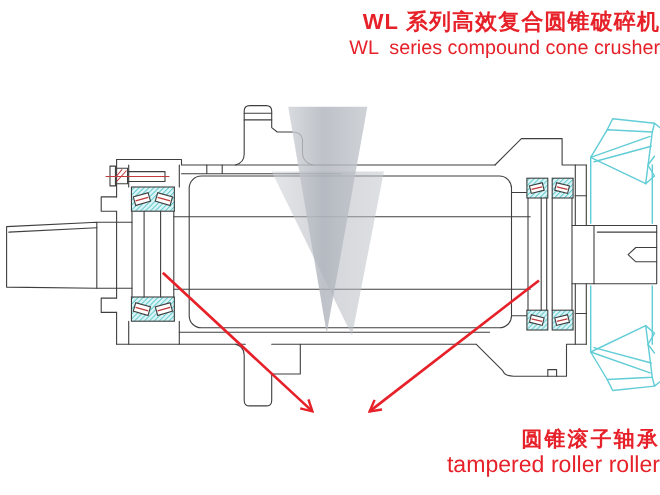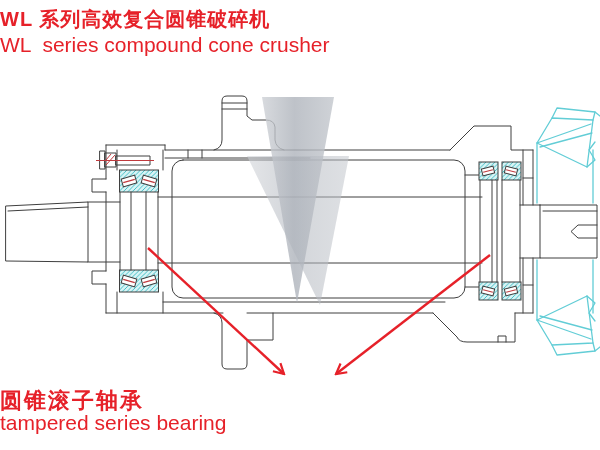--- a/index.html
+++ b/index.html
@@ -1,23 +1,23 @@
 <!DOCTYPE html>
 <html style="--background: #ffffff; --accent-red: #e62129; --diagram-line: #3f3f3f; --bearing-cyan: #35b9c2; --bearing-fill: #d8f4f5; --gear-cyan: #62cdd6; --roller-red: #c03a3e; --watermark-gray: #b7bcc3; --watermark-gold: #d8bf92;"><head>
 <meta charset="utf-8">
 <style>
   html,body{margin:0;padding:0;background:#888;}
   .stage{
     position:relative;width:600px;height:450px;background:var(--background,#fff);
     overflow:hidden;font-family:"Liberation Sans",sans-serif;margin:0 auto;
   }
-  .ttl{position:absolute;left:0;width:100%;text-align:left;color:var(--accent-red);white-space:pre;}
+  .ttl{position:absolute;left:0;width:100%;text-align:right;color:var(--accent-red);white-space:pre;}
   .title-zh{top:6px;font-size:20px;font-weight:600;letter-spacing:1px;}
-  .title-en{top:33px;font-size:21px;font-weight:500;}
-  .caption-zh{top:386px;font-size:22px;font-weight:600;letter-spacing:2px;}
+  .title-en{top:33px;font-size:18px;font-weight:500;}
+  .caption-zh{top:386px;font-size:19px;font-weight:600;letter-spacing:2px;}
   .caption-en{top:411px;font-size:21px;font-weight:500;}
   svg.diagram{position:absolute;left:0;top:0;}
   .ln{fill:none;stroke:var(--diagram-line);stroke-width:1;stroke-linejoin:round;stroke-linecap:round;}
   .race{fill:url(#hatchP);stroke:var(--diagram-line);stroke-width:1;}
   .roller{fill:#ffffff;stroke:var(--diagram-line);stroke-width:1;}
   .raxis{stroke:var(--roller-red);stroke-width:1.2;fill:none;}
   .redline{stroke:var(--roller-red);stroke-width:1;fill:none;}
   .gear{fill:none;stroke:var(--gear-cyan);stroke-width:1.3;stroke-linejoin:round;stroke-linecap:round;}
   .arrow{stroke:var(--accent-red);stroke-width:2.4;fill:none;}
   .arrowhead{stroke:var(--accent-red);stroke-width:2.2;fill:none;}
@@ -164,14 +164,14 @@
       <polygon class="wm1" points="262,97 334,97 297,303"></polygon>
       <polygon class="wm2" points="247,156 349,156 320,305"></polygon>
     </g>
 
     <path class="arrow" d="M148,248 L284,374" marker-end="url(#arrowV)"></path>
     <path class="arrow" d="M490,255 L336,374" marker-end="url(#arrowV)"></path>
   </svg>
 
 
   <div class="ttl caption-zh">圆锥滚子轴承</div>
-  <div class="ttl caption-en">tampered series bearing</div>
+  <div class="ttl caption-en">tampered roller roller</div>
 </div>
 
 </body></html>

